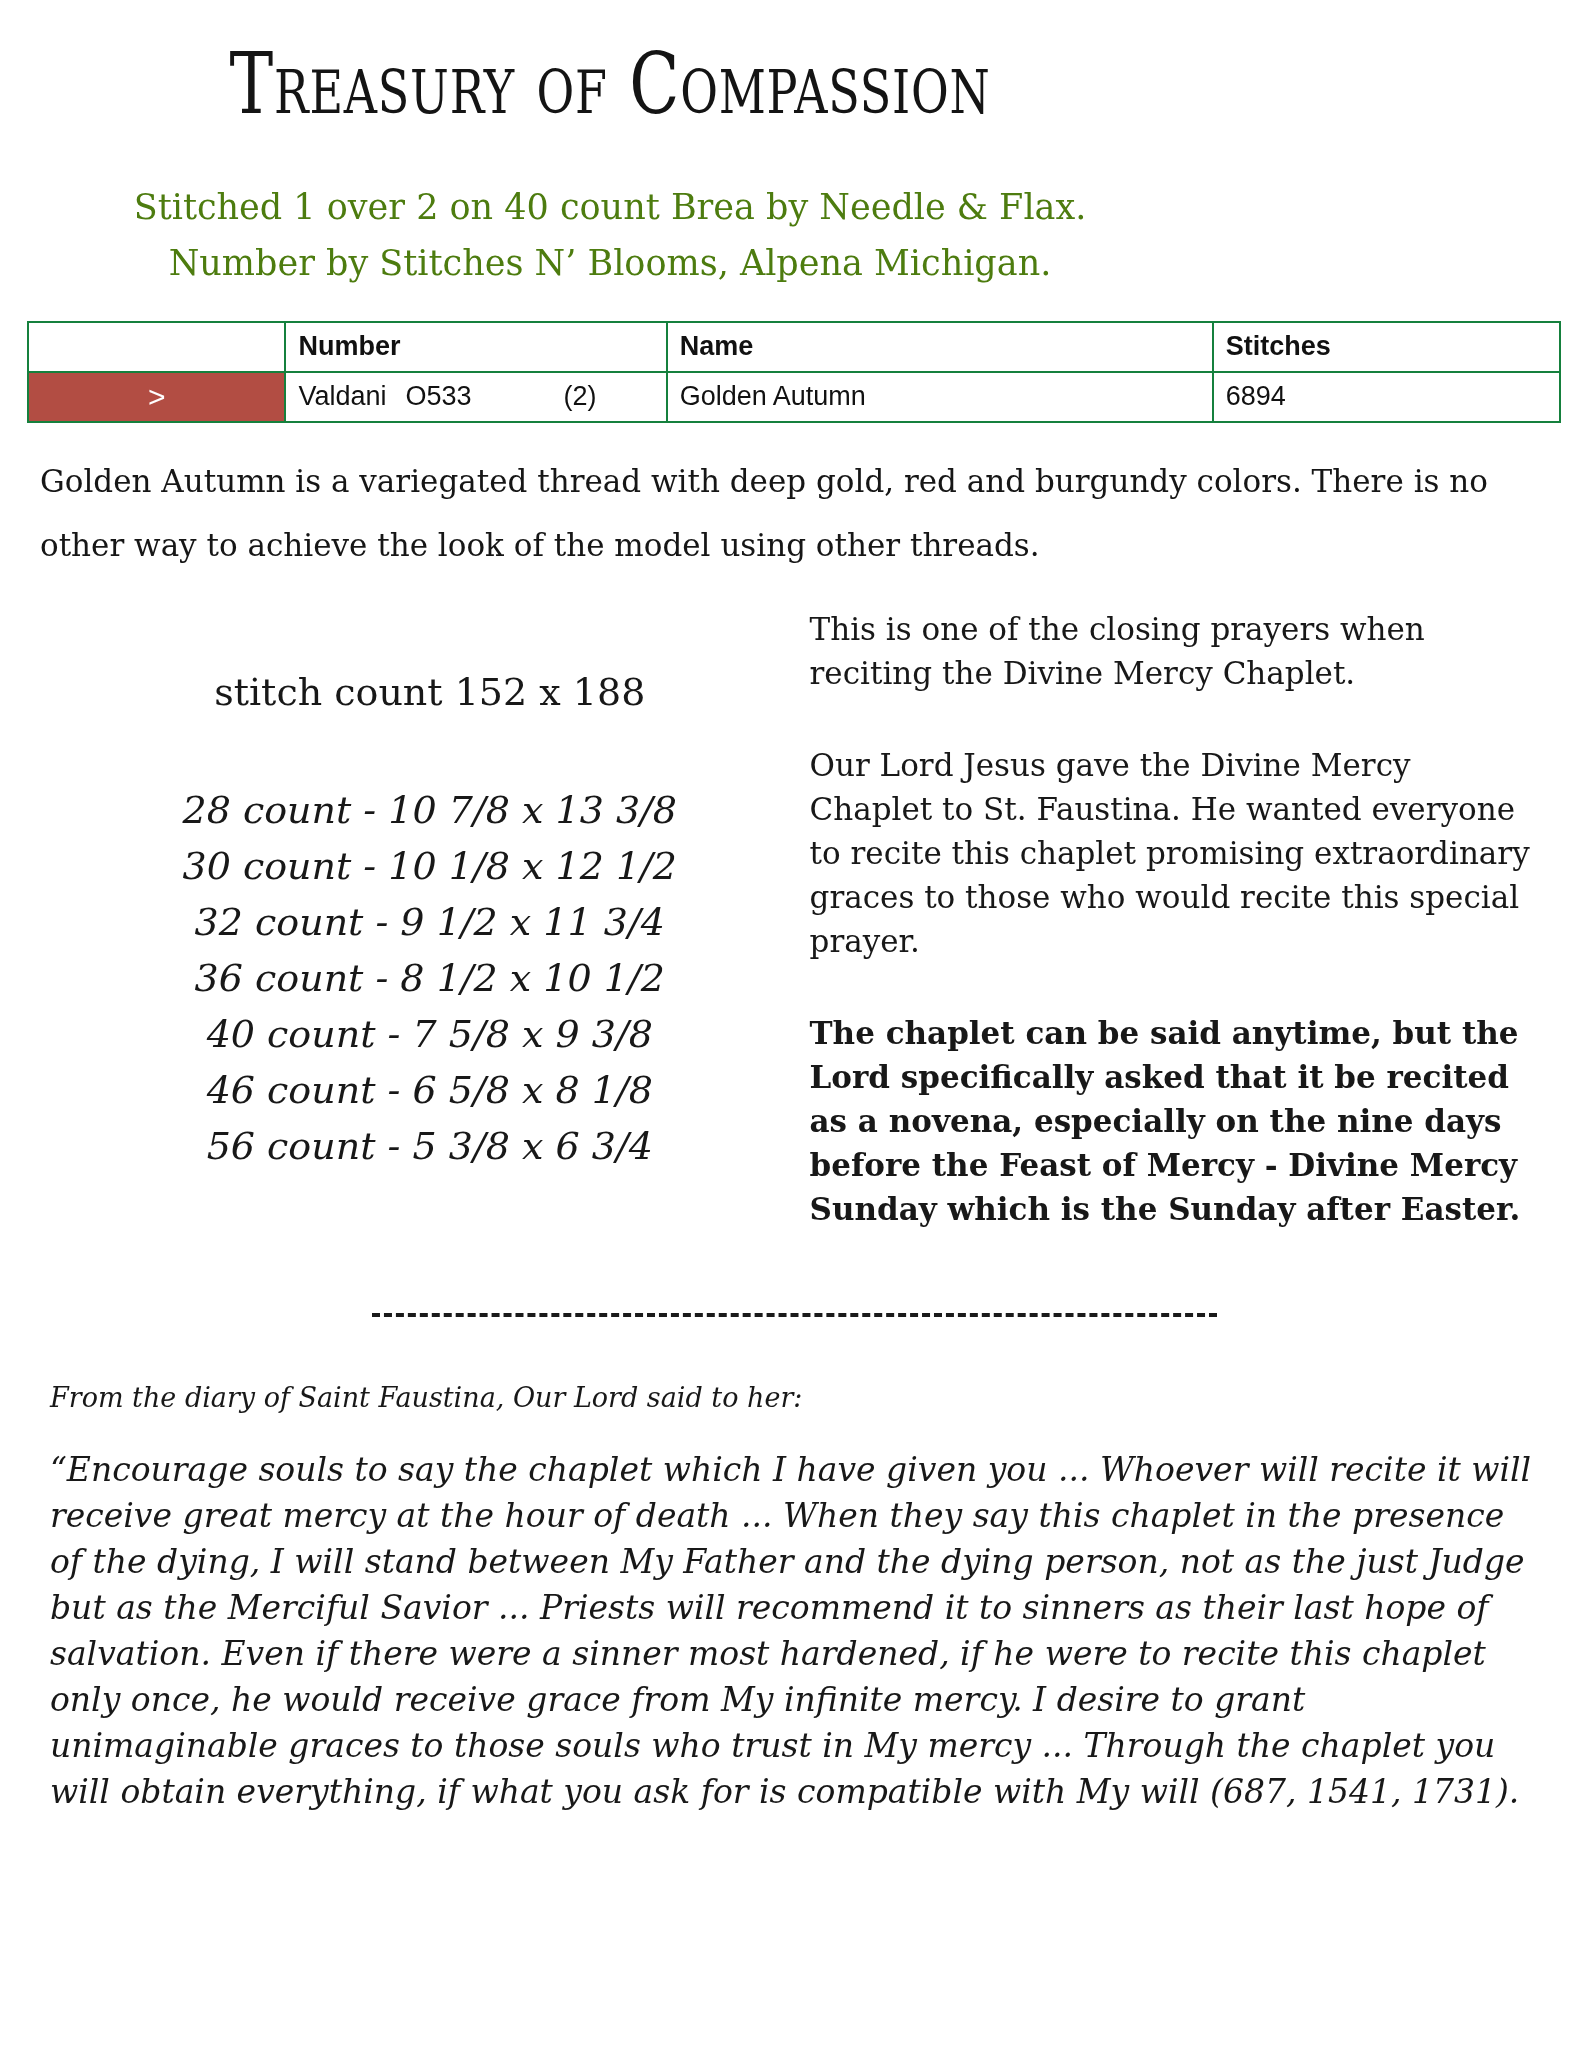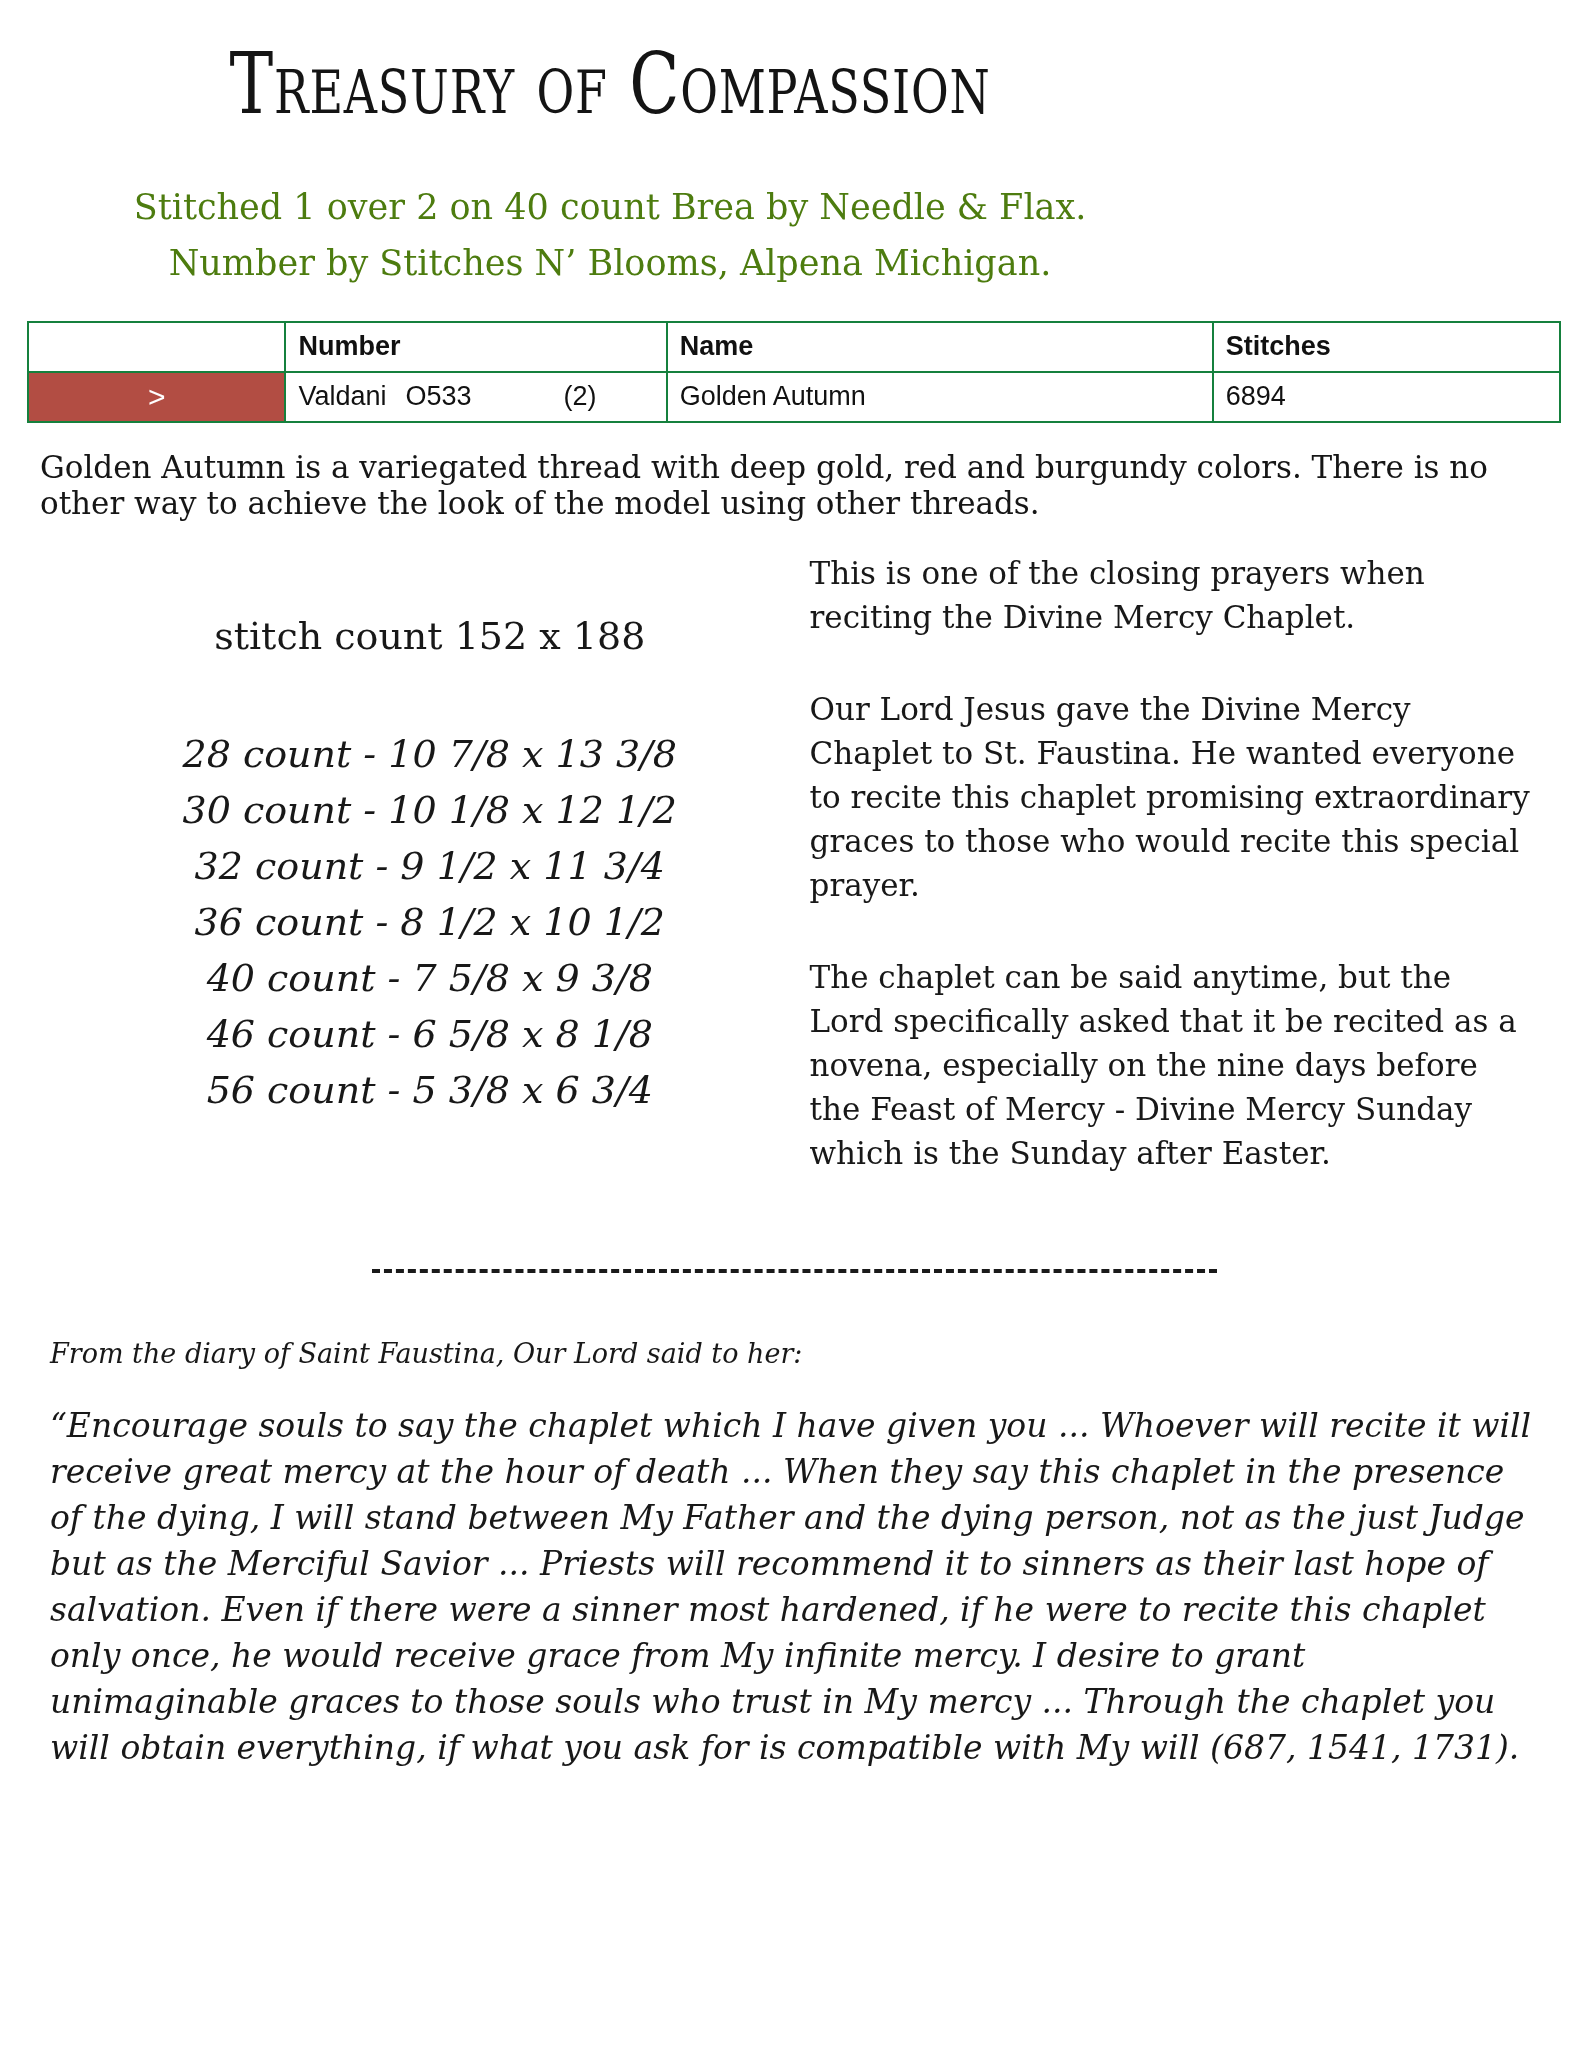--- a/index.html
+++ b/index.html
@@ -18,31 +18,31 @@
         text-align:left;vertical-align:middle;background:#fff;}
   .thread-table th{font-weight:bold;}
   .col-swatch{width:253px;}
   .col-number{width:375px;}
   .col-name{width:563px;}
   .col-stitches{width:343px;}
   td.swatch-cell{color:#ffffff;text-align:center;font-size:30px;}
   .number-cell .brand{display:inline-block;width:107px;}
   .number-cell .code{display:inline-block;width:158px;}
 
-  .thread-note{margin:26px 40px 15px 40px;font-size:31px;line-height:36px;color:#161616;}
+  .thread-note{margin:26px 40px 15px 40px;font-size:31px;line-height:64px;color:#161616;}
 
   .columns{display:flex;margin-top:30px;align-items:flex-start;}
   .left-col{width:48%;box-sizing:border-box;padding-left:55px;padding-top:62px;text-align:center;margin-left:28px;}
   .stitch-count{font-size:38px;line-height:47px;}
   .size-lines{margin-top:66px;font-style:italic;}
   .size-line{font-size:38px;line-height:56px;white-space:nowrap;}
   .right-col{width:52%;box-sizing:border-box;padding-left:33px;padding-right:55px;
              font-size:31px;line-height:44px;}
   .right-col p{margin:0 0 48px 0;}
-  .right-col p:last-child{margin-bottom:16px;}
+  .right-col p:last-child{margin-bottom:4px;font-weight:bold;}
 
   .divider{width:845px;margin:78px auto 0 auto;border-top:4px dashed #1a1a1a;height:0;}
 
   .diary-intro{margin:58px 50px 0 50px;font-style:italic;font-size:27px;line-height:46px;}
   .diary-quote{margin:26px 48px 0 50px;font-style:italic;font-size:33px;line-height:46px;}
 
   .footer{margin-top:120px;width:1588px;text-align:center;font-style:italic;
           font-size:33px;line-height:54px;}
 </style>
 </head>

